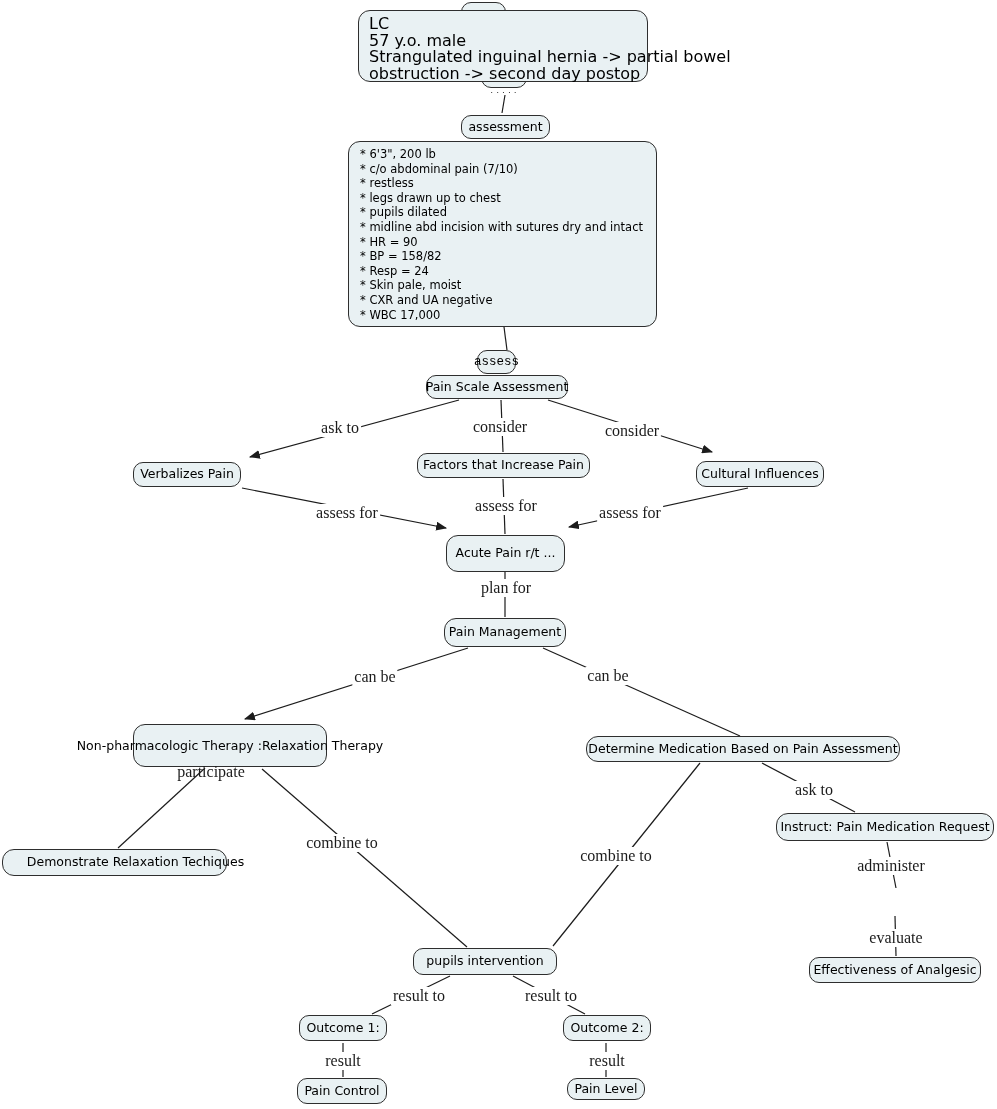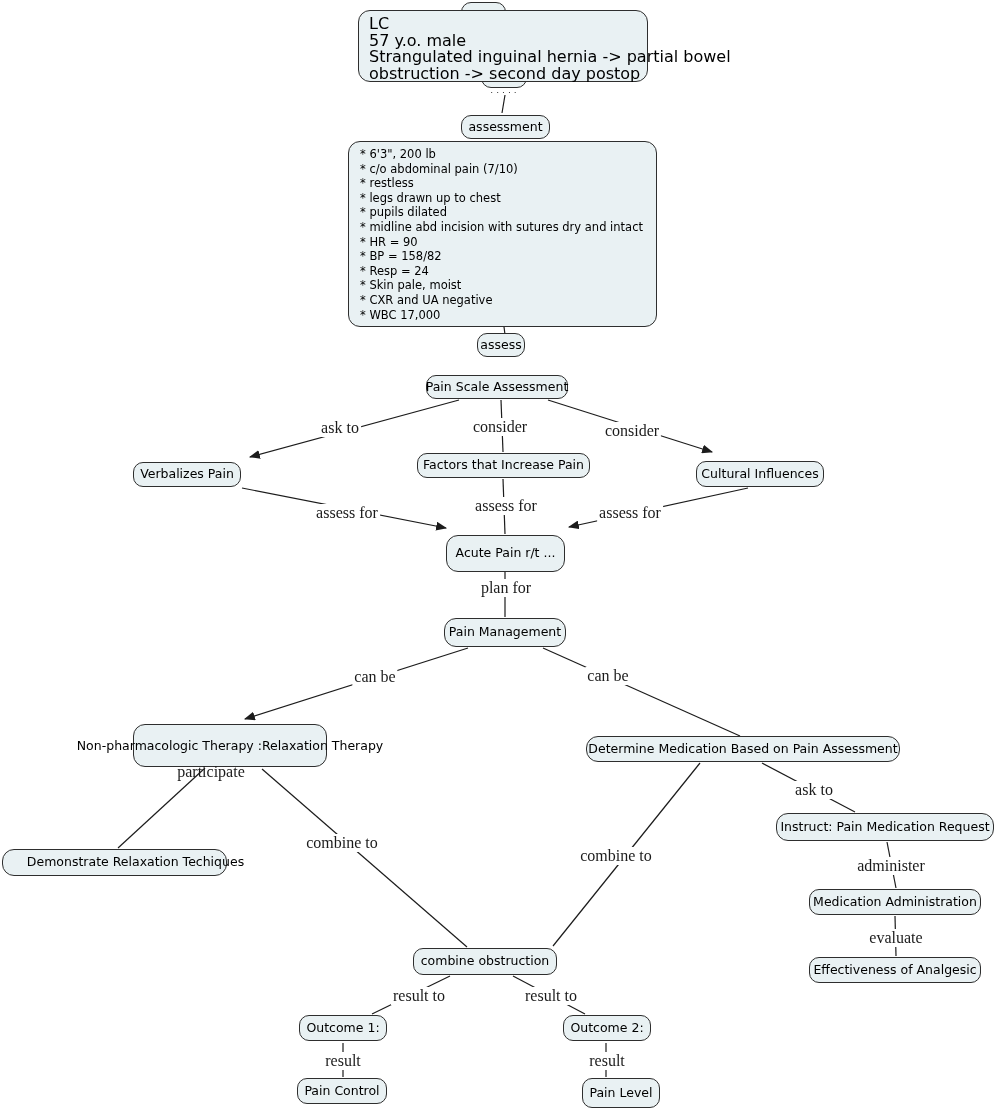--- a/index.html
+++ b/index.html
@@ -44,38 +44,38 @@
     position:absolute; z-index:3; transform:translateX(-50%);
     font-size:9px; letter-spacing:3px; color:#2e2e2e; line-height:1;
   }
 
   
   #n-top-peek      { left:461px; top:2px;    width:45px;  height:26px; }
   #n-patient       { left:358px; top:10px;   width:290px; height:72px; border-radius:12px; font-size:16px; line-height:16.5px; padding:5px 10px; }
   #n-bottom-peek   { left:481px; top:62px;   width:46px;  height:26px; }
   #n-assessment    { left:461px; top:115px;  width:89px;  height:24px; }
   #n-findings      { left:348px; top:141px;  width:309px; height:186px; border-radius:12px; font-size:11.5px; line-height:14.6px; padding:5px 11px; }
-  #n-assess        { left:477px; top:333px;  width:48px;  height:24px; }
+  #n-assess        { left:477px; top:350px;  width:39px;  height:24px;font-family:Liberation Mono, monospace; }
   #n-psa           { left:426px; top:375px;  width:142px; height:24px; }
   #n-verbalizes    { left:133px; top:462px;  width:108px; height:25px; }
   #n-factors       { left:417px; top:453px;  width:173px; height:25px; }
   #n-cultural      { left:696px; top:461px;  width:128px; height:26px; }
   #n-acute         { left:446px; top:535px;  width:119px; height:37px; }
   #n-painmgmt      { left:444px; top:618px;  width:122px; height:29px; }
   #n-nonpharm      { left:133px; top:724px;  width:194px; height:43px; line-height:16px; }
   #n-determine     { left:586px; top:736px;  width:314px; height:26px; }
   #n-demonstrate   { left:2px;   top:849px;  width:225px; height:27px;padding-left:48px; }
   #n-instruct      { left:776px; top:813px;  width:218px; height:28px; }
   #n-medadmin      { left:809px; top:889px;  width:172px; height:26px; }
   #n-effect        { left:809px; top:957px;  width:172px; height:26px; }
   #n-combine       { left:413px; top:948px;  width:144px; height:27px; }
   #n-outcome1      { left:299px; top:1015px; width:88px;  height:26px; }
   #n-outcome2      { left:563px; top:1015px; width:88px;  height:26px; }
   #n-paincontrol   { left:297px; top:1078px; width:90px;  height:26px; }
-  #n-painlevel     { left:582px; top:1078px; width:78px;  height:30px; }
+  #n-painlevel     { left:567px; top:1078px; width:78px;  height:22px; }
 
   
   #l-dots        { left:505px; top:86px;  }
   #l-askto1      { left:340px; top:419px; }
   #l-consider1   { left:500px; top:418px; }
   #l-consider2   { left:632px; top:422px; }
   #l-assessfor1  { left:347px; top:504px; }
   #l-assessfor2  { left:506px; top:497px; }
   #l-assessfor3  { left:630px; top:504px; }
   #l-planfor     { left:506px; top:579px; }
@@ -164,23 +164,22 @@
   <div class="node big" id="n-painmgmt">Pain Management</div>
 
   <div class="node multiline big" id="n-nonpharm">
     <div>Non-pharmacologic Therapy :</div>
     <div>Relaxation Therapy</div>
   </div>
 
   <div class="node big" id="n-determine">Determine Medication Based on Pain Assessment</div>
   <div class="node big" id="n-demonstrate">Demonstrate Relaxation Techiques</div>
   <div class="node big" id="n-instruct">Instruct: Pain Medication Request</div>
-  <div class="node" id="n-medadmin">Medication Administration</div>
   <div class="node" id="n-effect">Effectiveness of Analgesic</div>
-  <div class="node" id="n-combine">combine obstruction</div>
+  <div class="node" id="n-combine">pupils intervention</div>
   <div class="node" id="n-outcome1">Outcome 1:</div>
   <div class="node" id="n-outcome2">Outcome 2:</div>
   <div class="node" id="n-paincontrol">Pain Control</div>
   <div class="node" id="n-painlevel">Pain Level</div>
 
   <div class="link" id="l-askto1">ask to</div>
   <div class="link" id="l-consider1">consider</div>
   <div class="link" id="l-consider2">consider</div>
   <div class="link" id="l-assessfor1">assess for</div>
   <div class="link" id="l-assessfor2">assess for</div>

